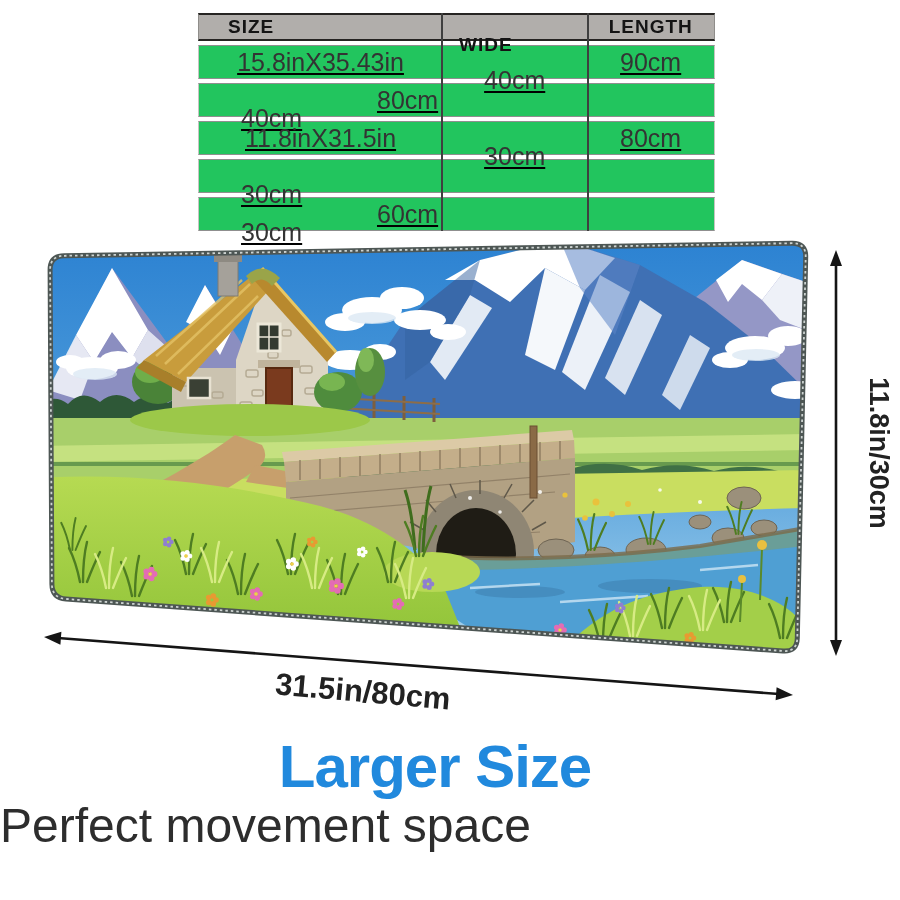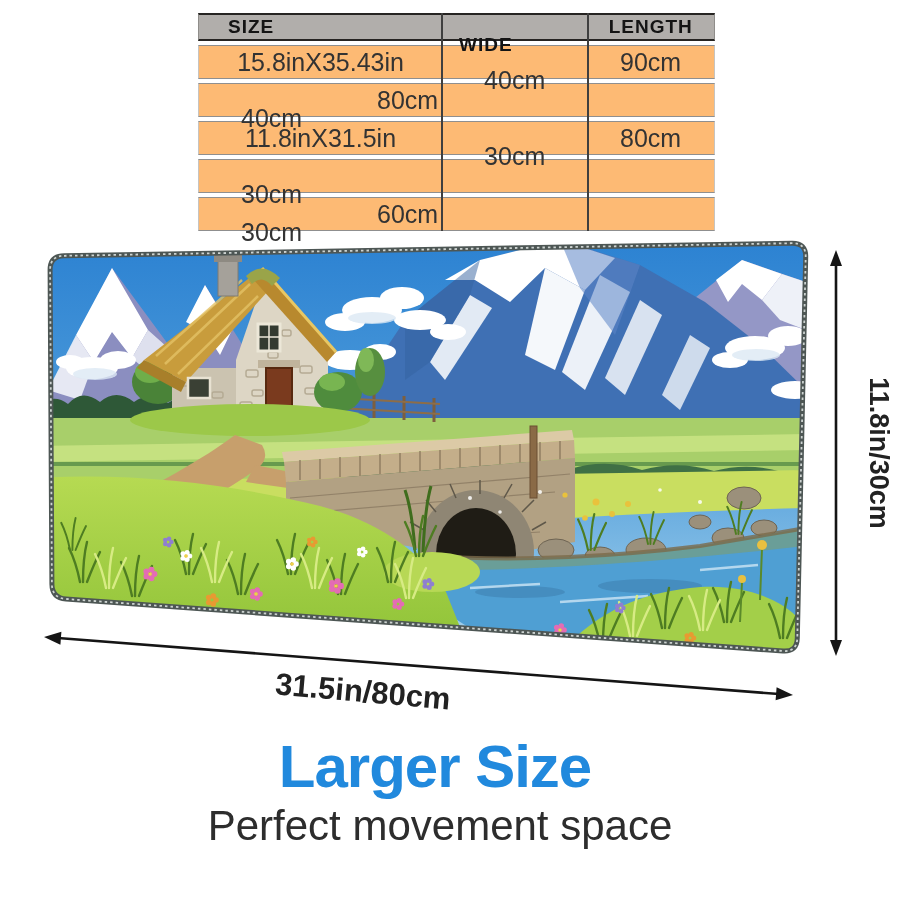--- a/index.html
+++ b/index.html
@@ -5,36 +5,36 @@
   html,body{margin:0;padding:0;background:#fff;}
   .stage{position:relative;width:900px;height:900px;background:#ffffff;overflow:hidden;
          font-family:"Liberation Sans",sans-serif;}
 
   
   .size-table{position:absolute;left:198px;top:13px;width:517px;height:218px;}
   .thead{display:flex;height:24px;line-height:24px;background:#b1aeab;
          border-top:2px solid #262422;border-bottom:2px solid #262422;
          border-left:1px solid #8f8d8a;border-right:1px solid #8f8d8a;}
   .thead .c{font-weight:bold;font-size:19px;letter-spacing:1px;color:#141414;text-align:left;padding-left:29px;}
-  .trow{display:flex;height:32px;line-height:32px;background:#fdba74;margin-top:4px;
+  .trow{display:flex;height:32px;line-height:32px;background:#22c55e;margin-top:4px;
         border-top:1px solid #8f8f8f;border-bottom:1px solid #8f8f8f;
-        border-left:1px solid #c6c4c1;border-right:1px solid #c6c4c1;}
+        border-left:1px solid #c6c4c1;border-right:1px solid #c6c4c1;text-decoration:underline;}
   .trow .c{font-size:25px;color:#333;text-align:center;}
   .c1{width:47.2%;}.c2{width:28.2%;margin-top:18px;}.c3{width:24.6%;}
   .vline{position:absolute;top:0;height:218px;width:2px;background:#3f3f3f;}
   .vl1{left:243px;}.vl2{left:389px;}
 
   
   .pad-svg{position:absolute;left:0;top:240px;width:900px;height:475px;}
 
   
   .footer-title{position:absolute;left:0;right:30px;top:732px;text-align:center;
         font-size:60px;font-weight:bold;letter-spacing:-1px;color:#2189dd;line-height:70px;}
-  .footer-sub{position:absolute;left:0;right:20px;top:802px;text-align:center;
-        font-size:42px;color:#2d2d2d;line-height:48px;}
+  .footer-sub{position:absolute;left:0;right:20px;top:802px;
+        font-size:48px;color:#2d2d2d;line-height:48px;}
 </style>
 </head>
 <body>
 
 <div class="stage">
 
   <div class="size-table">
     <div class="thead">
       <div class="c c1">SIZE</div>
       <div class="c c2">WIDE</div>

